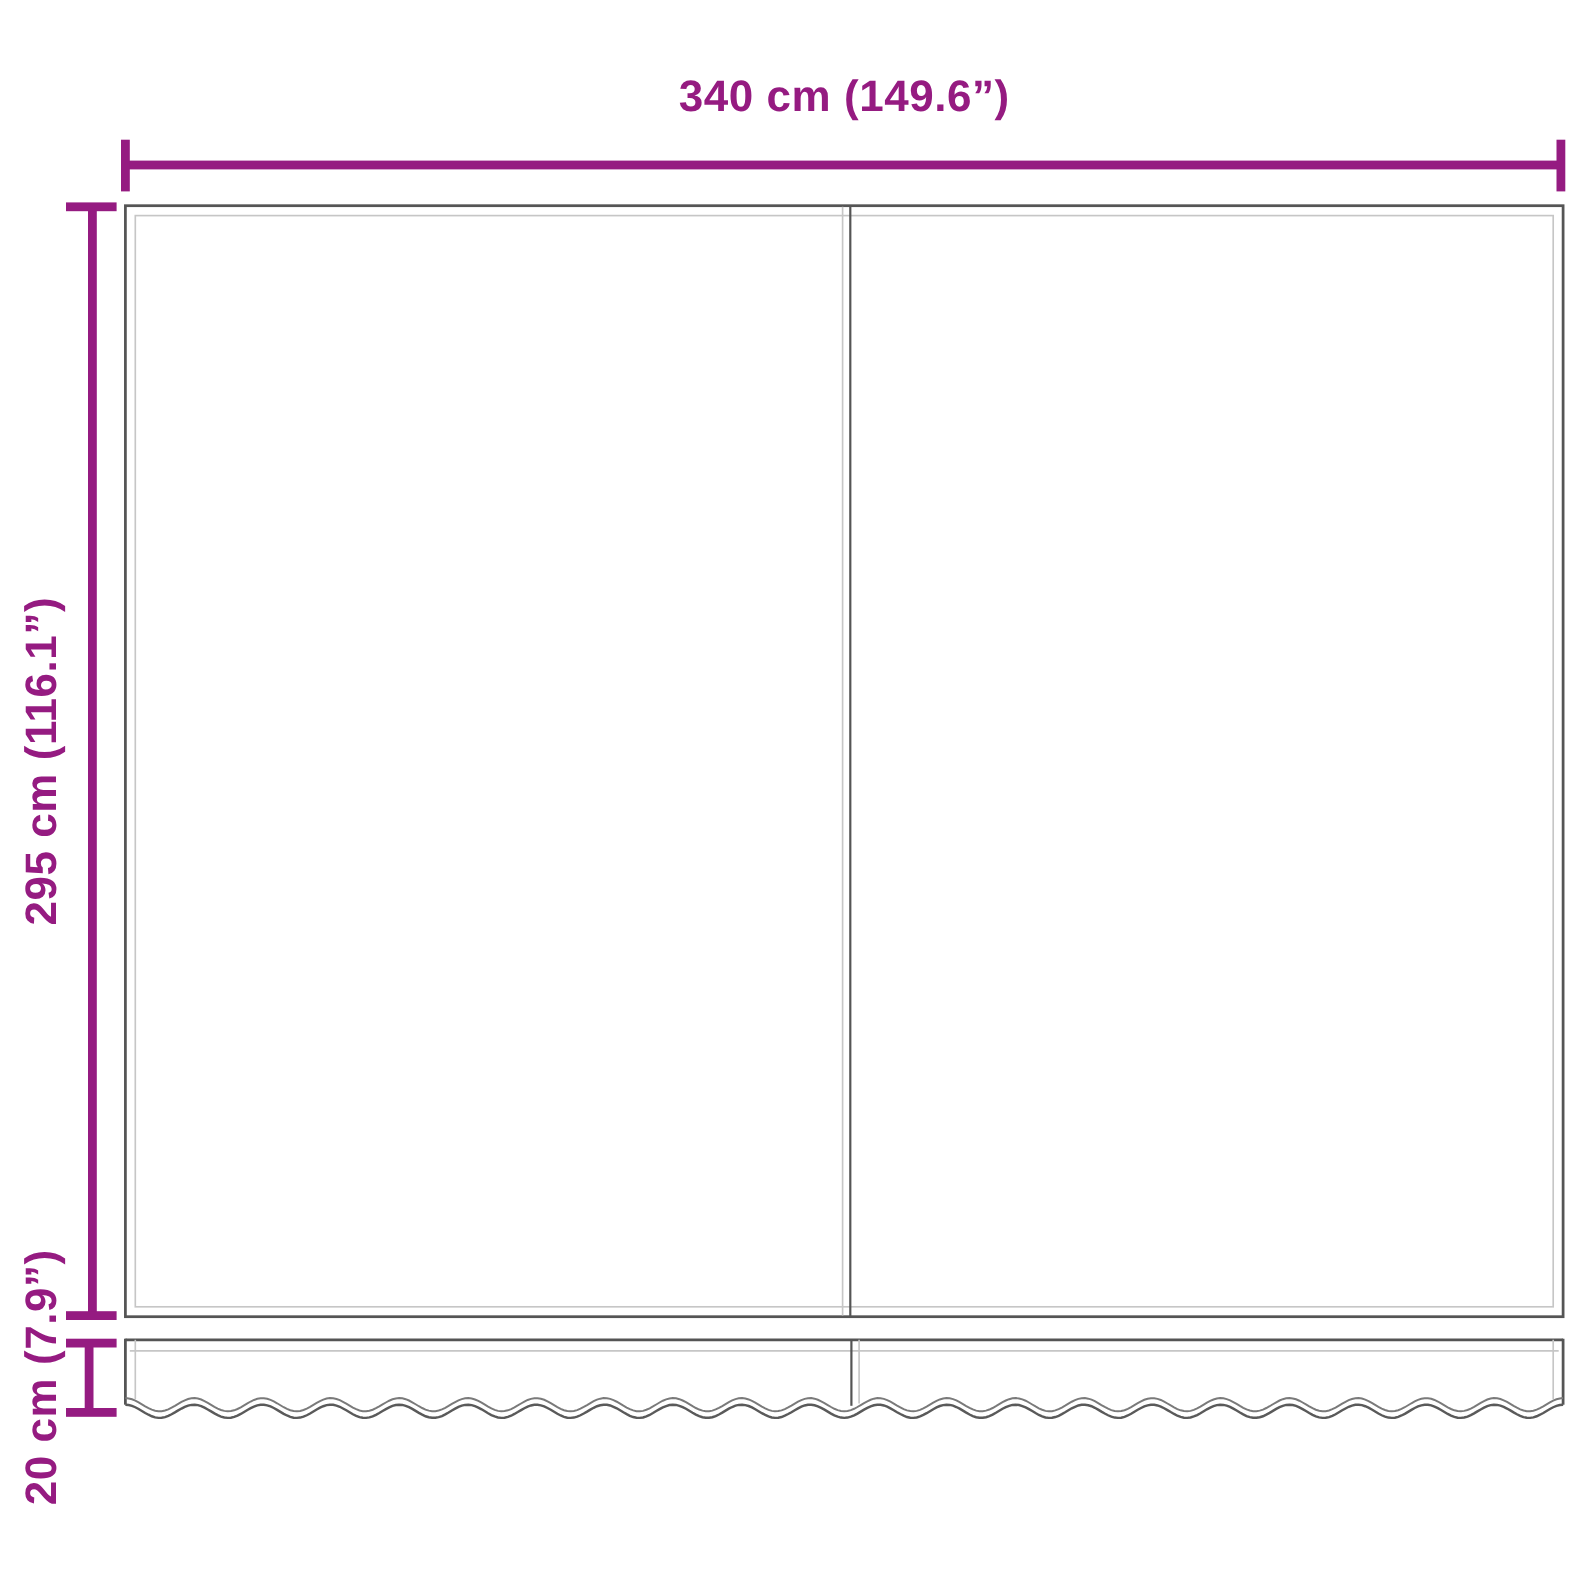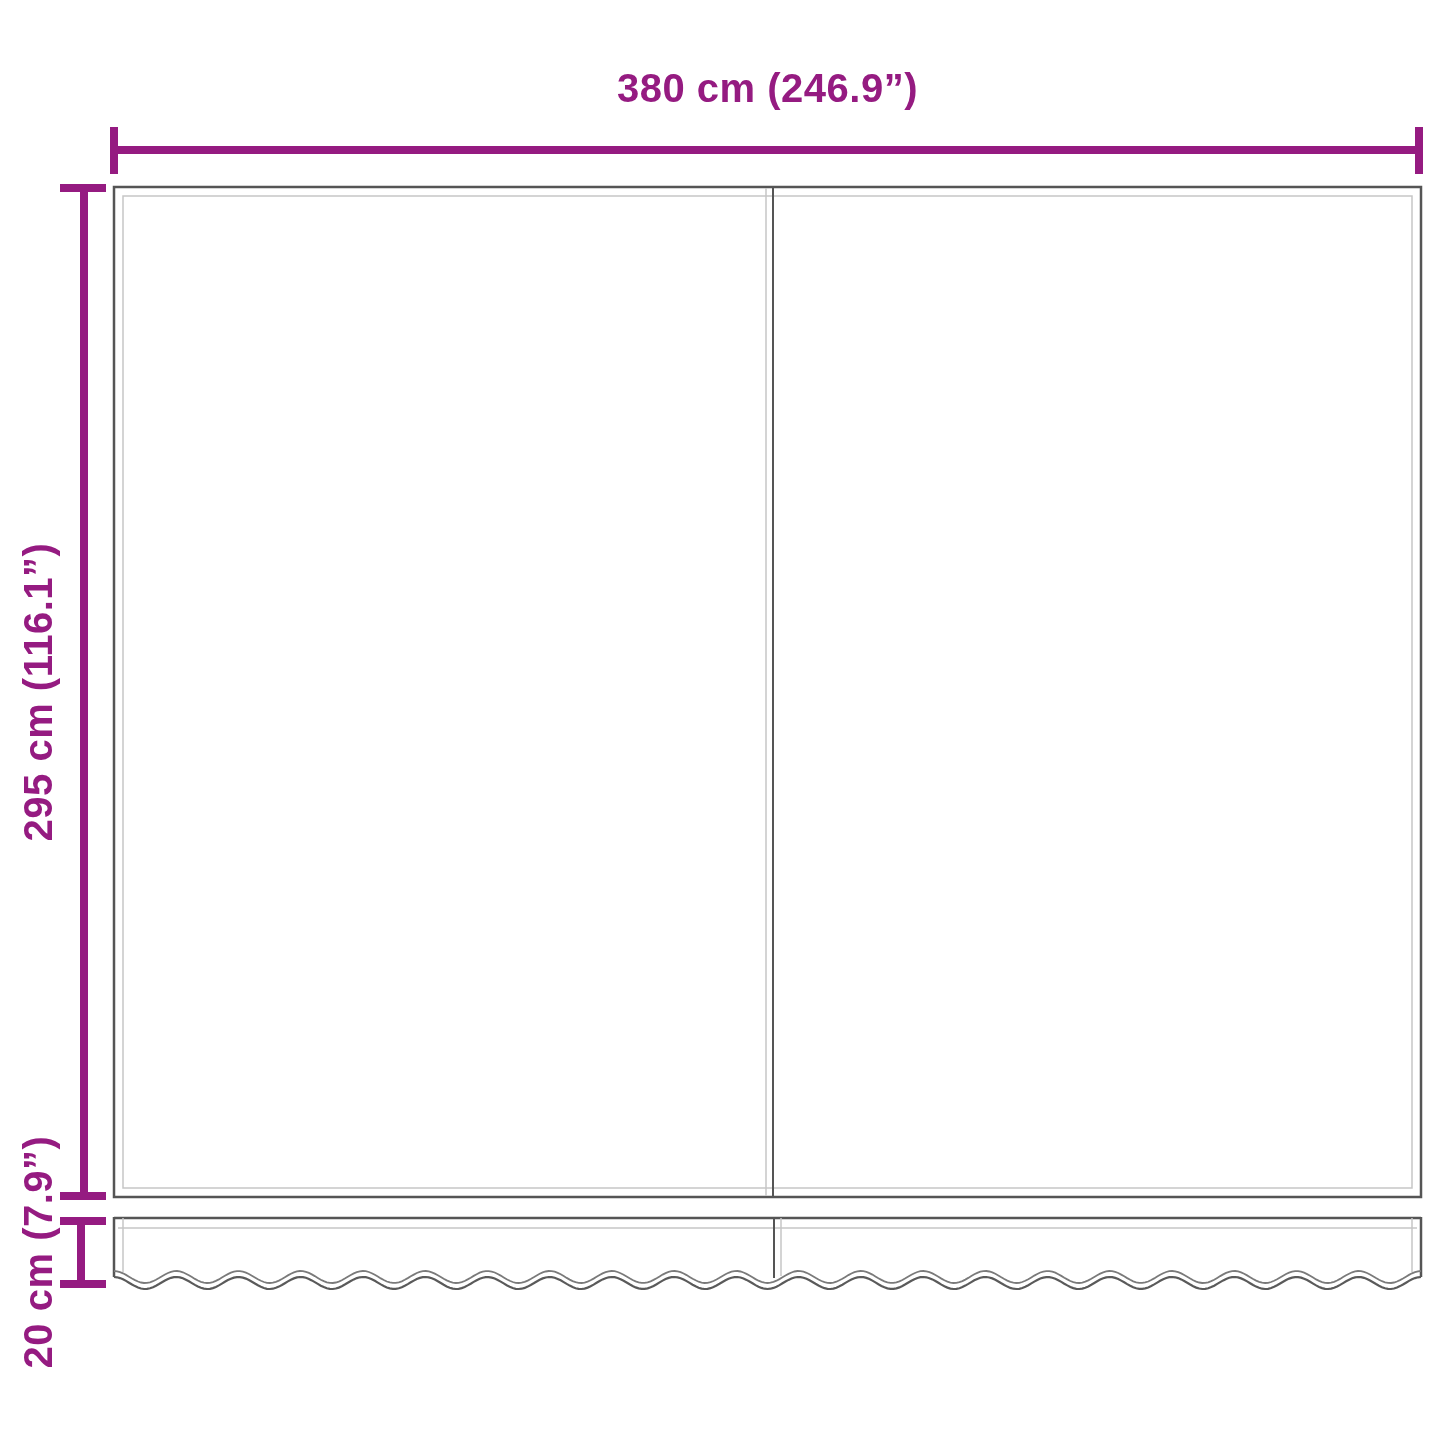--- a/index.html
+++ b/index.html
@@ -65,21 +65,21 @@
     <line x1="118" y1="1228" x2="1417" y2="1228" style="stroke:var(--line-light)" stroke-width="1.5"></line>
     <line x1="123" y1="1218" x2="123" y2="1272" style="stroke:var(--line-light)" stroke-width="1.5"></line>
     <line x1="1412" y1="1218" x2="1412" y2="1272" style="stroke:var(--line-light)" stroke-width="1.5"></line>
     <line x1="774" y1="1218" x2="774" y2="1278" style="stroke:var(--line-dark)" stroke-width="2"></line>
     <line x1="781" y1="1218" x2="781" y2="1276" style="stroke:var(--line-light)" stroke-width="1.5"></line>
 
     <path id="wave-upper" fill="none" style="stroke:var(--wave-upper)" stroke-width="1.8" d="M114.0 1271.0 L117.0 1271.3 L120.0 1272.1 L123.0 1273.3 L126.0 1274.9 L129.0 1276.7 L132.0 1278.5 L135.0 1280.1 L138.0 1281.5 L141.0 1282.5 L144.0 1283.0 L147.0 1282.9 L150.0 1282.3 L153.0 1281.2 L156.0 1279.7 L159.0 1278.0 L162.0 1276.2 L165.0 1274.5 L168.0 1273.0 L171.0 1271.8 L174.0 1271.2 L177.0 1271.0 L179.9 1271.4 L182.9 1272.3 L185.9 1273.7 L188.9 1275.3 L191.9 1277.1 L194.9 1278.9 L197.9 1280.5 L200.9 1281.8 L203.9 1282.6 L206.9 1283.0 L209.9 1282.8 L212.9 1282.1 L215.9 1280.9 L218.9 1279.4 L221.9 1277.6 L224.9 1275.8 L227.9 1274.1 L230.9 1272.7 L233.9 1271.6 L236.9 1271.1 L239.9 1271.1 L242.9 1271.6 L245.9 1272.6 L248.9 1274.0 L251.9 1275.7 L254.9 1277.5 L257.9 1279.3 L260.9 1280.8 L263.9 1282.0 L266.9 1282.8 L269.9 1283.0 L272.9 1282.7 L275.9 1281.8 L278.9 1280.6 L281.9 1279.0 L284.9 1277.2 L287.9 1275.4 L290.9 1273.7 L293.9 1272.4 L296.9 1271.4 L299.9 1271.0 L302.9 1271.1 L305.9 1271.8 L308.9 1272.9 L311.8 1274.4 L314.8 1276.1 L317.8 1277.9 L320.8 1279.7 L323.8 1281.1 L326.8 1282.3 L329.8 1282.9 L332.8 1283.0 L335.8 1282.5 L338.8 1281.6 L341.8 1280.2 L344.8 1278.5 L347.8 1276.7 L350.8 1275.0 L353.8 1273.4 L356.8 1272.1 L359.8 1271.3 L362.8 1271.0 L365.8 1271.2 L368.8 1272.0 L371.8 1273.2 L374.8 1274.8 L377.8 1276.6 L380.8 1278.4 L383.8 1280.0 L386.8 1281.5 L389.8 1282.4 L392.8 1282.9 L395.8 1282.9 L398.8 1282.3 L401.8 1281.3 L404.8 1279.8 L407.8 1278.1 L410.8 1276.3 L413.8 1274.6 L416.8 1273.0 L419.8 1271.9 L422.8 1271.2 L425.8 1271.0 L428.8 1271.4 L431.8 1272.3 L434.8 1273.6 L437.8 1275.2 L440.8 1277.0 L443.7 1278.8 L446.7 1280.4 L449.7 1281.7 L452.7 1282.6 L455.7 1283.0 L458.7 1282.8 L461.7 1282.1 L464.7 1281.0 L467.7 1279.4 L470.7 1277.7 L473.7 1275.9 L476.7 1274.2 L479.7 1272.7 L482.7 1271.7 L485.7 1271.1 L488.7 1271.1 L491.7 1271.6 L494.7 1272.5 L497.7 1274.0 L500.7 1275.6 L503.7 1277.4 L506.7 1279.2 L509.7 1280.8 L512.7 1282.0 L515.7 1282.8 L518.7 1283.0 L521.7 1282.7 L524.7 1281.9 L527.7 1280.6 L530.7 1279.0 L533.7 1277.3 L536.7 1275.5 L539.7 1273.8 L542.7 1272.4 L545.7 1271.5 L548.7 1271.0 L551.7 1271.1 L554.7 1271.7 L557.7 1272.9 L560.7 1274.3 L563.7 1276.1 L566.7 1277.9 L569.7 1279.6 L572.6 1281.1 L575.6 1282.2 L578.6 1282.9 L581.6 1283.0 L584.6 1282.6 L587.6 1281.6 L590.6 1280.3 L593.6 1278.6 L596.6 1276.8 L599.6 1275.0 L602.6 1273.4 L605.6 1272.2 L608.6 1271.3 L611.6 1271.0 L614.6 1271.2 L617.6 1272.0 L620.6 1273.2 L623.6 1274.7 L626.6 1276.5 L629.6 1278.3 L632.6 1280.0 L635.6 1281.4 L638.6 1282.4 L641.6 1282.9 L644.6 1282.9 L647.6 1282.4 L650.6 1281.3 L653.6 1279.9 L656.6 1278.2 L659.6 1276.4 L662.6 1274.6 L665.6 1273.1 L668.6 1271.9 L671.6 1271.2 L674.6 1271.0 L677.6 1271.4 L680.6 1272.2 L683.6 1273.5 L686.6 1275.1 L689.6 1276.9 L692.6 1278.7 L695.6 1280.3 L698.6 1281.7 L701.6 1282.6 L704.5 1283.0 L707.5 1282.8 L710.5 1282.2 L713.5 1281.0 L716.5 1279.5 L719.5 1277.8 L722.5 1276.0 L725.5 1274.3 L728.5 1272.8 L731.5 1271.7 L734.5 1271.1 L737.5 1271.0 L740.5 1271.5 L743.5 1272.5 L746.5 1273.9 L749.5 1275.5 L752.5 1277.3 L755.5 1279.1 L758.5 1280.7 L761.5 1281.9 L764.5 1282.7 L767.5 1283.0 L770.5 1282.7 L773.5 1281.9 L776.5 1280.7 L779.5 1279.1 L782.5 1277.3 L785.5 1275.5 L788.5 1273.9 L791.5 1272.5 L794.5 1271.5 L797.5 1271.0 L800.5 1271.1 L803.5 1271.7 L806.5 1272.8 L809.5 1274.3 L812.5 1276.0 L815.5 1277.8 L818.5 1279.5 L821.5 1281.0 L824.5 1282.2 L827.5 1282.8 L830.5 1283.0 L833.4 1282.6 L836.4 1281.7 L839.4 1280.3 L842.4 1278.7 L845.4 1276.9 L848.4 1275.1 L851.4 1273.5 L854.4 1272.2 L857.4 1271.4 L860.4 1271.0 L863.4 1271.2 L866.4 1271.9 L869.4 1273.1 L872.4 1274.6 L875.4 1276.4 L878.4 1278.2 L881.4 1279.9 L884.4 1281.3 L887.4 1282.4 L890.4 1282.9 L893.4 1282.9 L896.4 1282.4 L899.4 1281.4 L902.4 1280.0 L905.4 1278.3 L908.4 1276.5 L911.4 1274.7 L914.4 1273.2 L917.4 1272.0 L920.4 1271.2 L923.4 1271.0 L926.4 1271.3 L929.4 1272.2 L932.4 1273.4 L935.4 1275.0 L938.4 1276.8 L941.4 1278.6 L944.4 1280.3 L947.4 1281.6 L950.4 1282.6 L953.4 1283.0 L956.4 1282.9 L959.4 1282.2 L962.4 1281.1 L965.3 1279.6 L968.3 1277.9 L971.3 1276.1 L974.3 1274.3 L977.3 1272.9 L980.3 1271.7 L983.3 1271.1 L986.3 1271.0 L989.3 1271.5 L992.3 1272.4 L995.3 1273.8 L998.3 1275.5 L1001.3 1277.3 L1004.3 1279.0 L1007.3 1280.6 L1010.3 1281.9 L1013.3 1282.7 L1016.3 1283.0 L1019.3 1282.8 L1022.3 1282.0 L1025.3 1280.8 L1028.3 1279.2 L1031.3 1277.4 L1034.3 1275.6 L1037.3 1274.0 L1040.3 1272.5 L1043.3 1271.6 L1046.3 1271.1 L1049.3 1271.1 L1052.3 1271.7 L1055.3 1272.7 L1058.3 1274.2 L1061.3 1275.9 L1064.3 1277.7 L1067.3 1279.4 L1070.3 1281.0 L1073.3 1282.1 L1076.3 1282.8 L1079.3 1283.0 L1082.3 1282.6 L1085.3 1281.7 L1088.3 1280.4 L1091.3 1278.8 L1094.3 1277.0 L1097.2 1275.2 L1100.2 1273.6 L1103.2 1272.3 L1106.2 1271.4 L1109.2 1271.0 L1112.2 1271.2 L1115.2 1271.9 L1118.2 1273.0 L1121.2 1274.6 L1124.2 1276.3 L1127.2 1278.1 L1130.2 1279.8 L1133.2 1281.3 L1136.2 1282.3 L1139.2 1282.9 L1142.2 1282.9 L1145.2 1282.4 L1148.2 1281.5 L1151.2 1280.0 L1154.2 1278.4 L1157.2 1276.6 L1160.2 1274.8 L1163.2 1273.2 L1166.2 1272.0 L1169.2 1271.2 L1172.2 1271.0 L1175.2 1271.3 L1178.2 1272.1 L1181.2 1273.4 L1184.2 1275.0 L1187.2 1276.7 L1190.2 1278.5 L1193.2 1280.2 L1196.2 1281.6 L1199.2 1282.5 L1202.2 1283.0 L1205.2 1282.9 L1208.2 1282.3 L1211.2 1281.1 L1214.2 1279.7 L1217.2 1277.9 L1220.2 1276.1 L1223.2 1274.4 L1226.1 1272.9 L1229.1 1271.8 L1232.1 1271.1 L1235.1 1271.0 L1238.1 1271.4 L1241.1 1272.4 L1244.1 1273.7 L1247.1 1275.4 L1250.1 1277.2 L1253.1 1279.0 L1256.1 1280.6 L1259.1 1281.8 L1262.1 1282.7 L1265.1 1283.0 L1268.1 1282.8 L1271.1 1282.0 L1274.1 1280.8 L1277.1 1279.3 L1280.1 1277.5 L1283.1 1275.7 L1286.1 1274.0 L1289.1 1272.6 L1292.1 1271.6 L1295.1 1271.1 L1298.1 1271.1 L1301.1 1271.6 L1304.1 1272.7 L1307.1 1274.1 L1310.1 1275.8 L1313.1 1277.6 L1316.1 1279.4 L1319.1 1280.9 L1322.1 1282.1 L1325.1 1282.8 L1328.1 1283.0 L1331.1 1282.6 L1334.1 1281.8 L1337.1 1280.5 L1340.1 1278.9 L1343.1 1277.1 L1346.1 1275.3 L1349.1 1273.7 L1352.1 1272.3 L1355.1 1271.4 L1358.0 1271.0 L1361.0 1271.2 L1364.0 1271.8 L1367.0 1273.0 L1370.0 1274.5 L1373.0 1276.2 L1376.0 1278.0 L1379.0 1279.7 L1382.0 1281.2 L1385.0 1282.3 L1388.0 1282.9 L1391.0 1283.0 L1394.0 1282.5 L1397.0 1281.5 L1400.0 1280.1 L1403.0 1278.5 L1406.0 1276.7 L1409.0 1274.9 L1412.0 1273.3 L1415.0 1272.1 L1418.0 1271.3 L1421.0 1271.0"></path>
     <path id="wave-lower" fill="none" style="stroke:var(--wave-lower)" stroke-width="2.2" d="M114.0 1277.0 L117.0 1277.3 L120.0 1278.1 L123.0 1279.3 L126.0 1280.9 L129.0 1282.7 L132.0 1284.5 L135.0 1286.1 L138.0 1287.5 L141.0 1288.5 L144.0 1289.0 L147.0 1288.9 L150.0 1288.3 L153.0 1287.2 L156.0 1285.7 L159.0 1284.0 L162.0 1282.2 L165.0 1280.5 L168.0 1279.0 L171.0 1277.8 L174.0 1277.2 L177.0 1277.0 L179.9 1277.4 L182.9 1278.3 L185.9 1279.7 L188.9 1281.3 L191.9 1283.1 L194.9 1284.9 L197.9 1286.5 L200.9 1287.8 L203.9 1288.6 L206.9 1289.0 L209.9 1288.8 L212.9 1288.1 L215.9 1286.9 L218.9 1285.4 L221.9 1283.6 L224.9 1281.8 L227.9 1280.1 L230.9 1278.7 L233.9 1277.6 L236.9 1277.1 L239.9 1277.1 L242.9 1277.6 L245.9 1278.6 L248.9 1280.0 L251.9 1281.7 L254.9 1283.5 L257.9 1285.3 L260.9 1286.8 L263.9 1288.0 L266.9 1288.8 L269.9 1289.0 L272.9 1288.7 L275.9 1287.8 L278.9 1286.6 L281.9 1285.0 L284.9 1283.2 L287.9 1281.4 L290.9 1279.7 L293.9 1278.4 L296.9 1277.4 L299.9 1277.0 L302.9 1277.1 L305.9 1277.8 L308.9 1278.9 L311.8 1280.4 L314.8 1282.1 L317.8 1283.9 L320.8 1285.7 L323.8 1287.1 L326.8 1288.3 L329.8 1288.9 L332.8 1289.0 L335.8 1288.5 L338.8 1287.6 L341.8 1286.2 L344.8 1284.5 L347.8 1282.7 L350.8 1281.0 L353.8 1279.4 L356.8 1278.1 L359.8 1277.3 L362.8 1277.0 L365.8 1277.2 L368.8 1278.0 L371.8 1279.2 L374.8 1280.8 L377.8 1282.6 L380.8 1284.4 L383.8 1286.0 L386.8 1287.5 L389.8 1288.4 L392.8 1288.9 L395.8 1288.9 L398.8 1288.3 L401.8 1287.3 L404.8 1285.8 L407.8 1284.1 L410.8 1282.3 L413.8 1280.6 L416.8 1279.0 L419.8 1277.9 L422.8 1277.2 L425.8 1277.0 L428.8 1277.4 L431.8 1278.3 L434.8 1279.6 L437.8 1281.2 L440.8 1283.0 L443.7 1284.8 L446.7 1286.4 L449.7 1287.7 L452.7 1288.6 L455.7 1289.0 L458.7 1288.8 L461.7 1288.1 L464.7 1287.0 L467.7 1285.4 L470.7 1283.7 L473.7 1281.9 L476.7 1280.2 L479.7 1278.7 L482.7 1277.7 L485.7 1277.1 L488.7 1277.1 L491.7 1277.6 L494.7 1278.5 L497.7 1280.0 L500.7 1281.6 L503.7 1283.4 L506.7 1285.2 L509.7 1286.8 L512.7 1288.0 L515.7 1288.8 L518.7 1289.0 L521.7 1288.7 L524.7 1287.9 L527.7 1286.6 L530.7 1285.0 L533.7 1283.3 L536.7 1281.5 L539.7 1279.8 L542.7 1278.4 L545.7 1277.5 L548.7 1277.0 L551.7 1277.1 L554.7 1277.7 L557.7 1278.9 L560.7 1280.3 L563.7 1282.1 L566.7 1283.9 L569.7 1285.6 L572.6 1287.1 L575.6 1288.2 L578.6 1288.9 L581.6 1289.0 L584.6 1288.6 L587.6 1287.6 L590.6 1286.3 L593.6 1284.6 L596.6 1282.8 L599.6 1281.0 L602.6 1279.4 L605.6 1278.2 L608.6 1277.3 L611.6 1277.0 L614.6 1277.2 L617.6 1278.0 L620.6 1279.2 L623.6 1280.7 L626.6 1282.5 L629.6 1284.3 L632.6 1286.0 L635.6 1287.4 L638.6 1288.4 L641.6 1288.9 L644.6 1288.9 L647.6 1288.4 L650.6 1287.3 L653.6 1285.9 L656.6 1284.2 L659.6 1282.4 L662.6 1280.6 L665.6 1279.1 L668.6 1277.9 L671.6 1277.2 L674.6 1277.0 L677.6 1277.4 L680.6 1278.2 L683.6 1279.5 L686.6 1281.1 L689.6 1282.9 L692.6 1284.7 L695.6 1286.3 L698.6 1287.7 L701.6 1288.6 L704.5 1289.0 L707.5 1288.8 L710.5 1288.2 L713.5 1287.0 L716.5 1285.5 L719.5 1283.8 L722.5 1282.0 L725.5 1280.3 L728.5 1278.8 L731.5 1277.7 L734.5 1277.1 L737.5 1277.0 L740.5 1277.5 L743.5 1278.5 L746.5 1279.9 L749.5 1281.5 L752.5 1283.3 L755.5 1285.1 L758.5 1286.7 L761.5 1287.9 L764.5 1288.7 L767.5 1289.0 L770.5 1288.7 L773.5 1287.9 L776.5 1286.7 L779.5 1285.1 L782.5 1283.3 L785.5 1281.5 L788.5 1279.9 L791.5 1278.5 L794.5 1277.5 L797.5 1277.0 L800.5 1277.1 L803.5 1277.7 L806.5 1278.8 L809.5 1280.3 L812.5 1282.0 L815.5 1283.8 L818.5 1285.5 L821.5 1287.0 L824.5 1288.2 L827.5 1288.8 L830.5 1289.0 L833.4 1288.6 L836.4 1287.7 L839.4 1286.3 L842.4 1284.7 L845.4 1282.9 L848.4 1281.1 L851.4 1279.5 L854.4 1278.2 L857.4 1277.4 L860.4 1277.0 L863.4 1277.2 L866.4 1277.9 L869.4 1279.1 L872.4 1280.6 L875.4 1282.4 L878.4 1284.2 L881.4 1285.9 L884.4 1287.3 L887.4 1288.4 L890.4 1288.9 L893.4 1288.9 L896.4 1288.4 L899.4 1287.4 L902.4 1286.0 L905.4 1284.3 L908.4 1282.5 L911.4 1280.7 L914.4 1279.2 L917.4 1278.0 L920.4 1277.2 L923.4 1277.0 L926.4 1277.3 L929.4 1278.2 L932.4 1279.4 L935.4 1281.0 L938.4 1282.8 L941.4 1284.6 L944.4 1286.3 L947.4 1287.6 L950.4 1288.6 L953.4 1289.0 L956.4 1288.9 L959.4 1288.2 L962.4 1287.1 L965.3 1285.6 L968.3 1283.9 L971.3 1282.1 L974.3 1280.3 L977.3 1278.9 L980.3 1277.7 L983.3 1277.1 L986.3 1277.0 L989.3 1277.5 L992.3 1278.4 L995.3 1279.8 L998.3 1281.5 L1001.3 1283.3 L1004.3 1285.0 L1007.3 1286.6 L1010.3 1287.9 L1013.3 1288.7 L1016.3 1289.0 L1019.3 1288.8 L1022.3 1288.0 L1025.3 1286.8 L1028.3 1285.2 L1031.3 1283.4 L1034.3 1281.6 L1037.3 1280.0 L1040.3 1278.5 L1043.3 1277.6 L1046.3 1277.1 L1049.3 1277.1 L1052.3 1277.7 L1055.3 1278.7 L1058.3 1280.2 L1061.3 1281.9 L1064.3 1283.7 L1067.3 1285.4 L1070.3 1287.0 L1073.3 1288.1 L1076.3 1288.8 L1079.3 1289.0 L1082.3 1288.6 L1085.3 1287.7 L1088.3 1286.4 L1091.3 1284.8 L1094.3 1283.0 L1097.2 1281.2 L1100.2 1279.6 L1103.2 1278.3 L1106.2 1277.4 L1109.2 1277.0 L1112.2 1277.2 L1115.2 1277.9 L1118.2 1279.0 L1121.2 1280.6 L1124.2 1282.3 L1127.2 1284.1 L1130.2 1285.8 L1133.2 1287.3 L1136.2 1288.3 L1139.2 1288.9 L1142.2 1288.9 L1145.2 1288.4 L1148.2 1287.5 L1151.2 1286.0 L1154.2 1284.4 L1157.2 1282.6 L1160.2 1280.8 L1163.2 1279.2 L1166.2 1278.0 L1169.2 1277.2 L1172.2 1277.0 L1175.2 1277.3 L1178.2 1278.1 L1181.2 1279.4 L1184.2 1281.0 L1187.2 1282.7 L1190.2 1284.5 L1193.2 1286.2 L1196.2 1287.6 L1199.2 1288.5 L1202.2 1289.0 L1205.2 1288.9 L1208.2 1288.3 L1211.2 1287.1 L1214.2 1285.7 L1217.2 1283.9 L1220.2 1282.1 L1223.2 1280.4 L1226.1 1278.9 L1229.1 1277.8 L1232.1 1277.1 L1235.1 1277.0 L1238.1 1277.4 L1241.1 1278.4 L1244.1 1279.7 L1247.1 1281.4 L1250.1 1283.2 L1253.1 1285.0 L1256.1 1286.6 L1259.1 1287.8 L1262.1 1288.7 L1265.1 1289.0 L1268.1 1288.8 L1271.1 1288.0 L1274.1 1286.8 L1277.1 1285.3 L1280.1 1283.5 L1283.1 1281.7 L1286.1 1280.0 L1289.1 1278.6 L1292.1 1277.6 L1295.1 1277.1 L1298.1 1277.1 L1301.1 1277.6 L1304.1 1278.7 L1307.1 1280.1 L1310.1 1281.8 L1313.1 1283.6 L1316.1 1285.4 L1319.1 1286.9 L1322.1 1288.1 L1325.1 1288.8 L1328.1 1289.0 L1331.1 1288.6 L1334.1 1287.8 L1337.1 1286.5 L1340.1 1284.9 L1343.1 1283.1 L1346.1 1281.3 L1349.1 1279.7 L1352.1 1278.3 L1355.1 1277.4 L1358.0 1277.0 L1361.0 1277.2 L1364.0 1277.8 L1367.0 1279.0 L1370.0 1280.5 L1373.0 1282.2 L1376.0 1284.0 L1379.0 1285.7 L1382.0 1287.2 L1385.0 1288.3 L1388.0 1288.9 L1391.0 1289.0 L1394.0 1288.5 L1397.0 1287.5 L1400.0 1286.1 L1403.0 1284.5 L1406.0 1282.7 L1409.0 1280.9 L1412.0 1279.3 L1415.0 1278.1 L1418.0 1277.3 L1421.0 1277.0"></path>
   </svg>
 
-  <div class="dim-label horizontal" style="left:114px; top:66px; width:1307px;">380 cm (246.9”)</div>
+  <div class="dim-label horizontal" style="left:114px; top:66px; width:1307px;">340 cm (149.6”)</div>
   <div class="dim" style="left:110px; top:146px; width:1309px; height:8px;"></div>
   <div class="dim" style="left:110px; top:127px; width:8px; height:47px;"></div>
   <div class="dim" style="left:1415px; top:127px; width:8px; height:47px;"></div>
 
   <div class="dim-label vertical" style="left:38px; top:692px;">295 cm (116.1”)</div>
   <div class="dim" style="left:80px; top:188px; width:8px; height:1009px;"></div>
   <div class="dim" style="left:60px; top:184px; width:46px; height:8px;"></div>
   <div class="dim" style="left:60px; top:1192px; width:46px; height:8px;"></div>
 
   <div class="dim-label vertical" style="left:38px; top:1252px;">20 cm (7.9”)</div>

